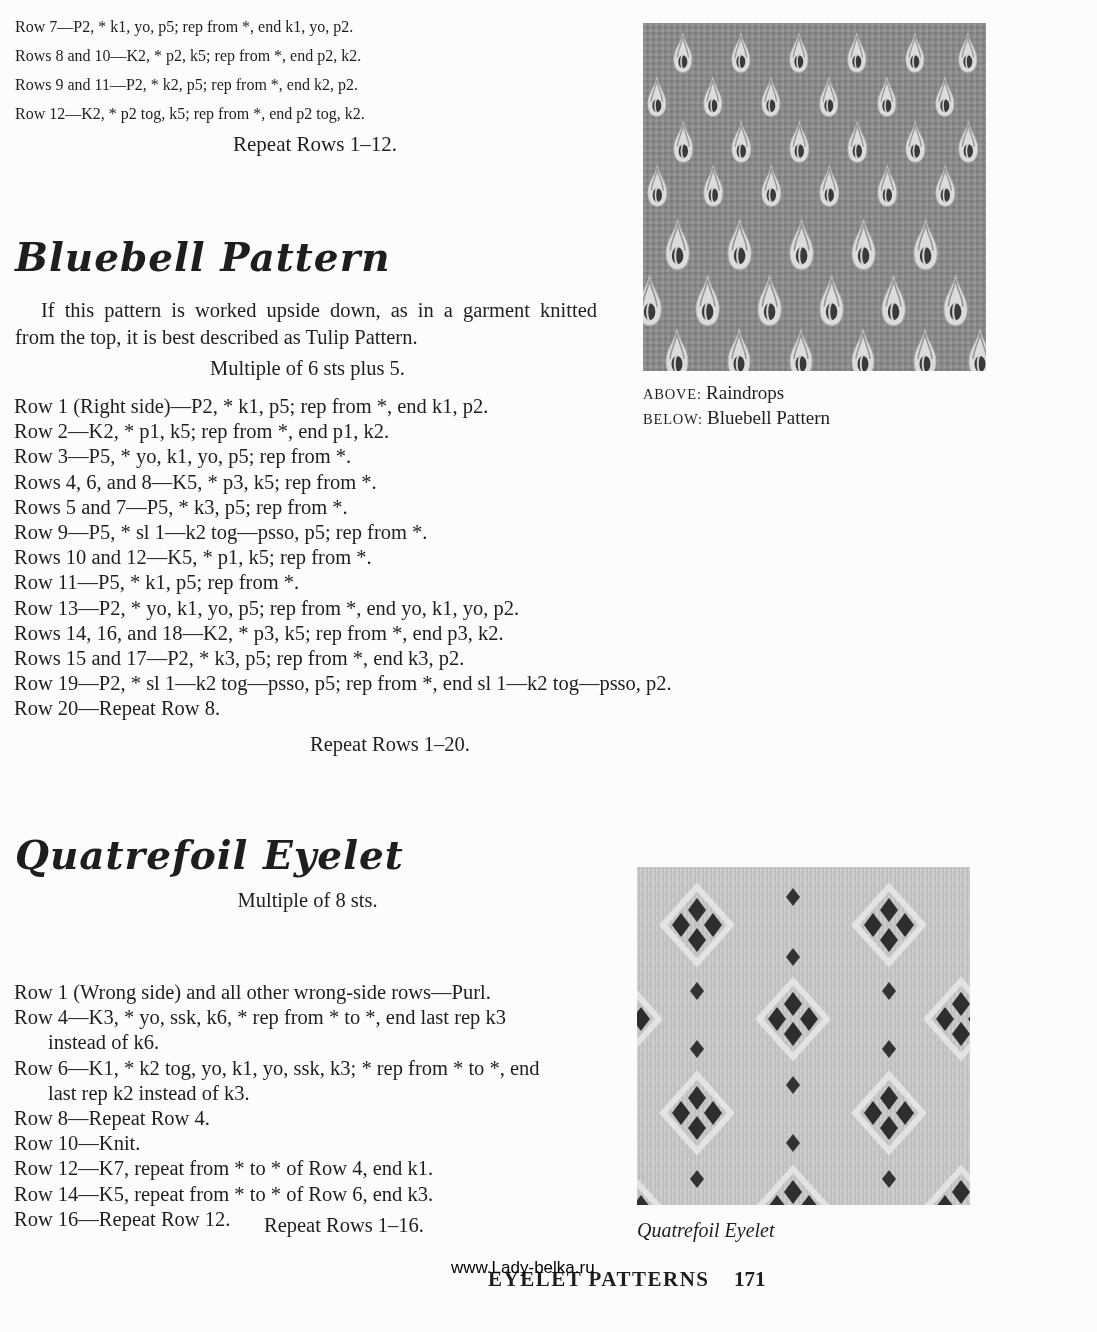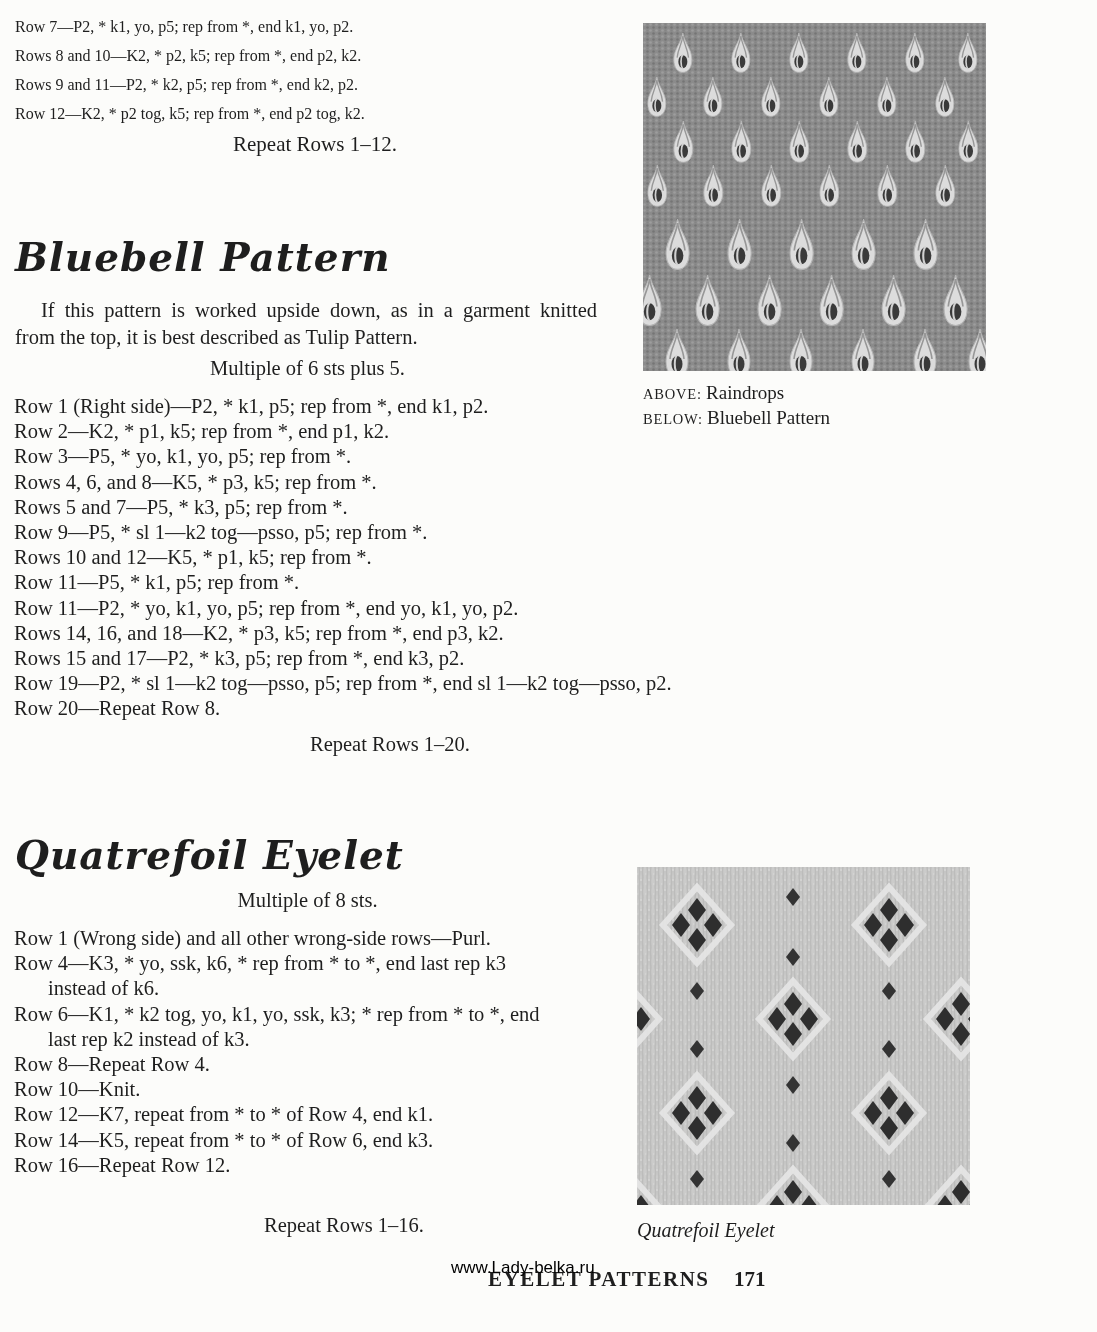--- a/index.html
+++ b/index.html
@@ -60,34 +60,34 @@
 
   <div class="abs rows" style="left:14px;top:394px;">
     <div>Row 1 (Right side)—P2, * k1, p5; rep from *, end k1, p2.</div>
     <div>Row 2—K2, * p1, k5; rep from *, end p1, k2.</div>
     <div>Row 3—P5, * yo, k1, yo, p5; rep from *.</div>
     <div>Rows 4, 6, and 8—K5, * p3, k5; rep from *.</div>
     <div>Rows 5 and 7—P5, * k3, p5; rep from *.</div>
     <div>Row 9—P5, * sl 1—k2 tog—psso, p5; rep from *.</div>
     <div>Rows 10 and 12—K5, * p1, k5; rep from *.</div>
     <div>Row 11—P5, * k1, p5; rep from *.</div>
-    <div>Row 11—P2, * yo, k1, yo, p5; rep from *, end yo, k1, yo, p2.</div>
+    <div>Row 13—P2, * yo, k1, yo, p5; rep from *, end yo, k1, yo, p2.</div>
     <div>Rows 14, 16, and 18—K2, * p3, k5; rep from *, end p3, k2.</div>
     <div>Rows 15 and 17—P2, * k3, p5; rep from *, end k3, p2.</div>
     <div>Row 19—P2, * sl 1—k2 tog—psso, p5; rep from *, end sl 1—k2 tog—psso, p2.</div>
     <div>Row 20—Repeat Row 8.</div>
   </div>
 
   <div class="abs centered" style="left:0;top:733px;width:780px;">Repeat Rows 1–20.</div>
 
   <div class="abs h-title" style="left:15px;top:832px;">Quatrefoil Eyelet</div>
 
   <div class="abs centered" style="left:0;top:889px;width:615px;">Multiple of 8 sts.</div>
 
-  <div class="abs rows" style="left:14px;top:926px;">
+  <div class="abs rows" style="left:14px;top:980px;">
     <div>Row 1 (Wrong side) and all other wrong-side rows—Purl.</div>
     <div>Row 4—K3, * yo, ssk, k6, * rep from * to *, end last rep k3</div>
     <div class="cont">instead of k6.</div>
     <div>Row 6—K1, * k2 tog, yo, k1, yo, ssk, k3; * rep from * to *, end</div>
     <div class="cont">last rep k2 instead of k3.</div>
     <div>Row 8—Repeat Row 4.</div>
     <div>Row 10—Knit.</div>
     <div>Row 12—K7, repeat from * to * of Row 4, end k1.</div>
     <div>Row 14—K5, repeat from * to * of Row 6, end k3.</div>
     <div>Row 16—Repeat Row 12.</div>

